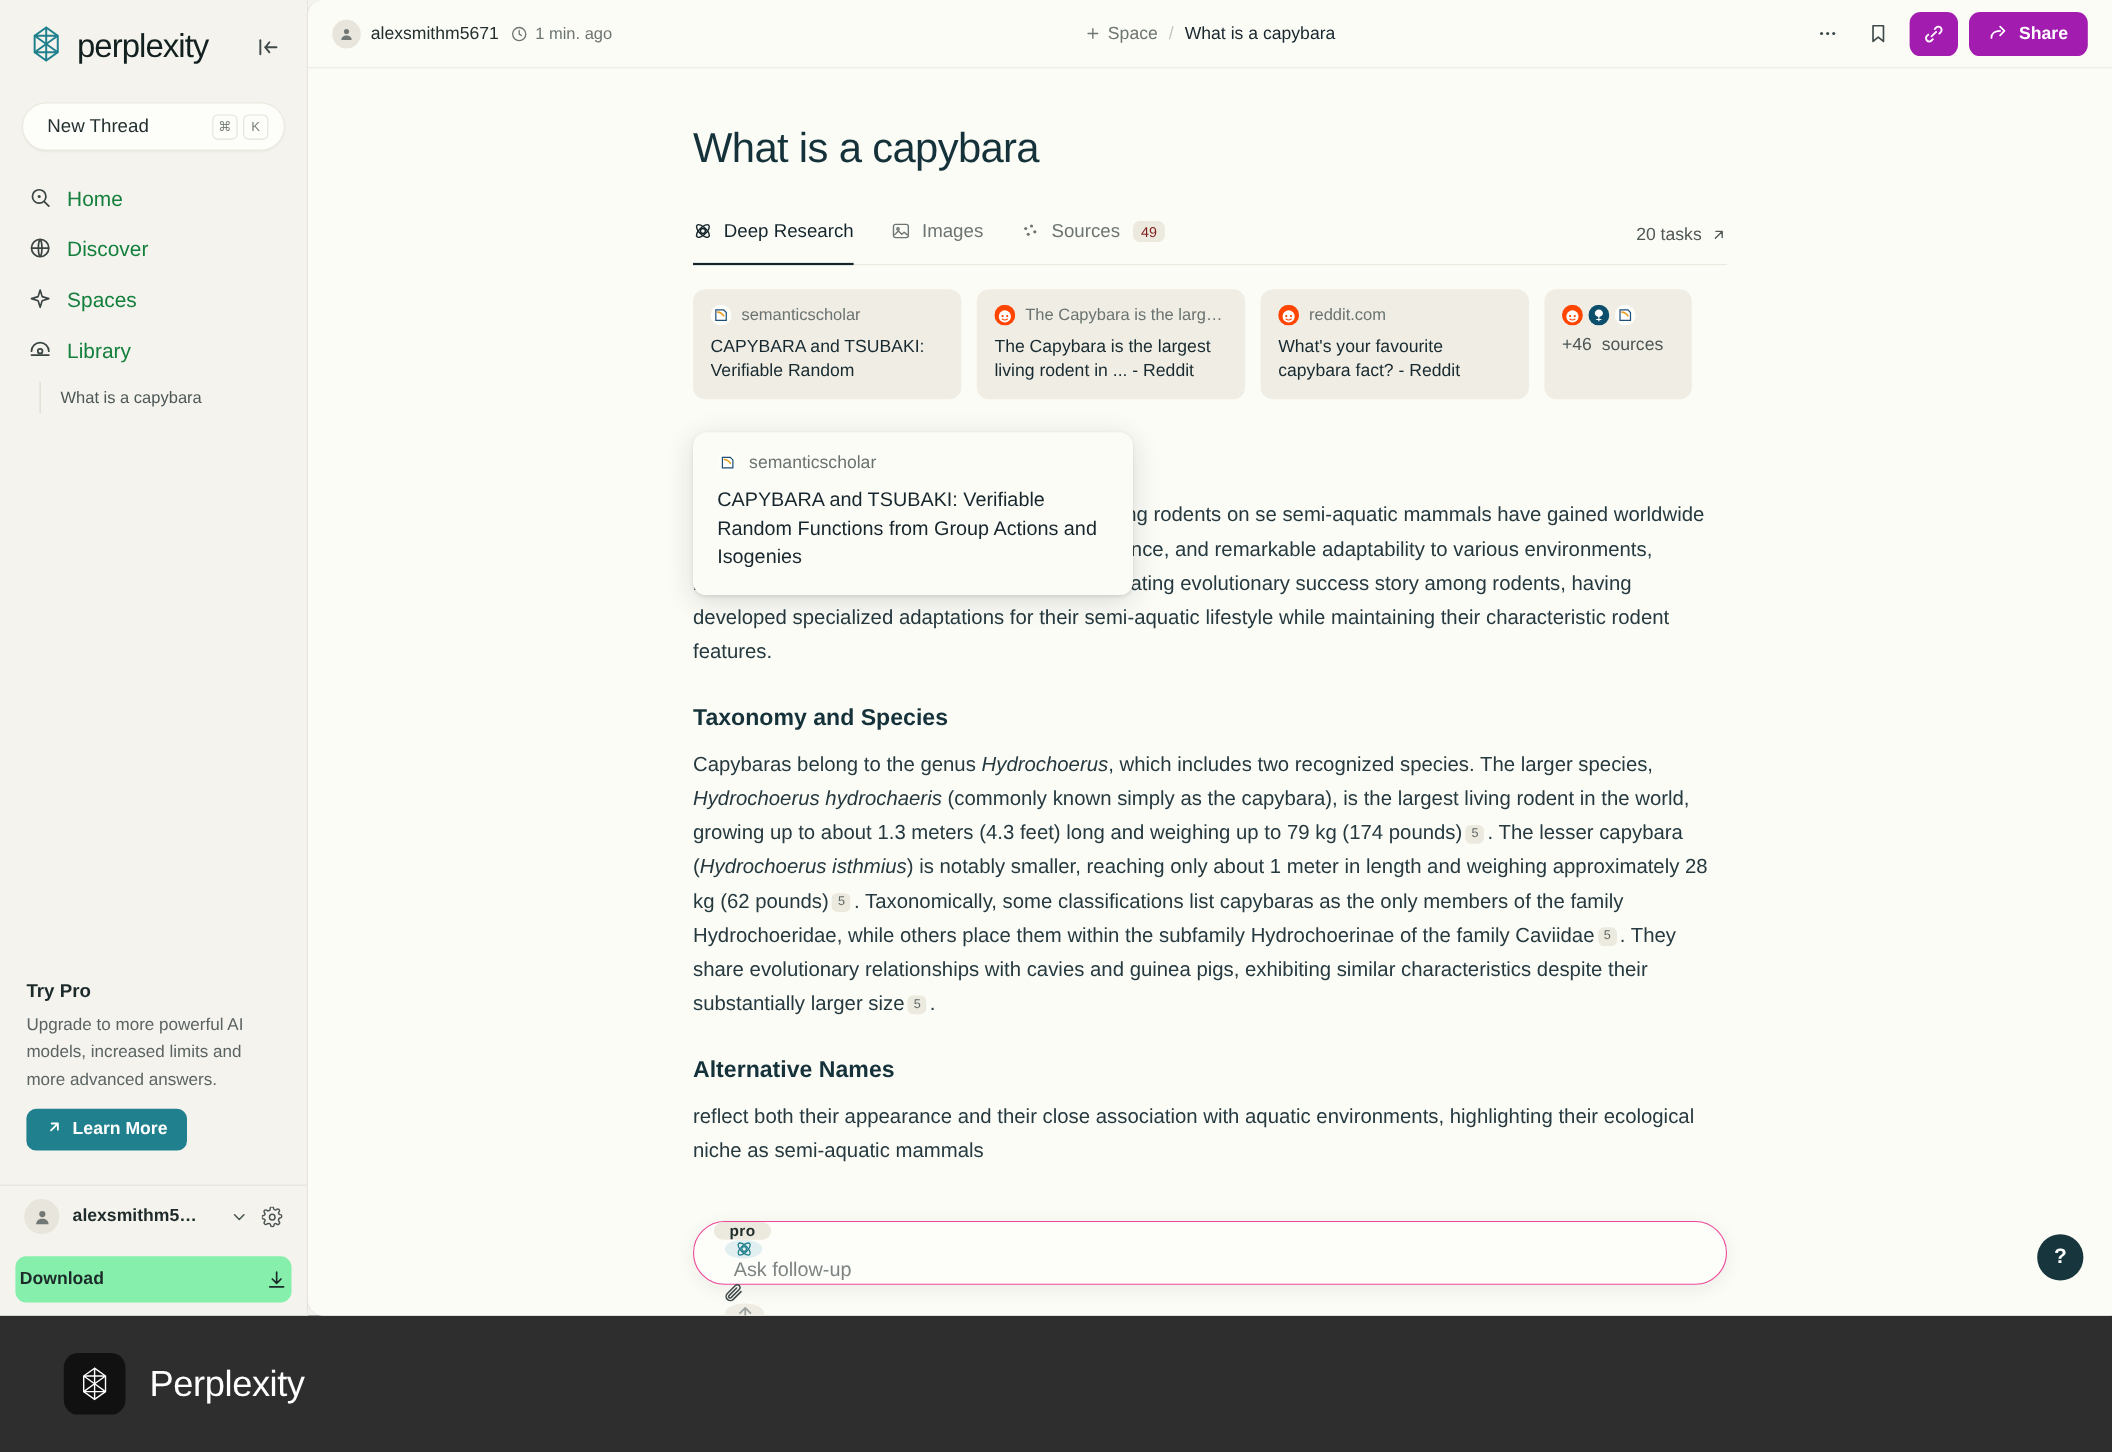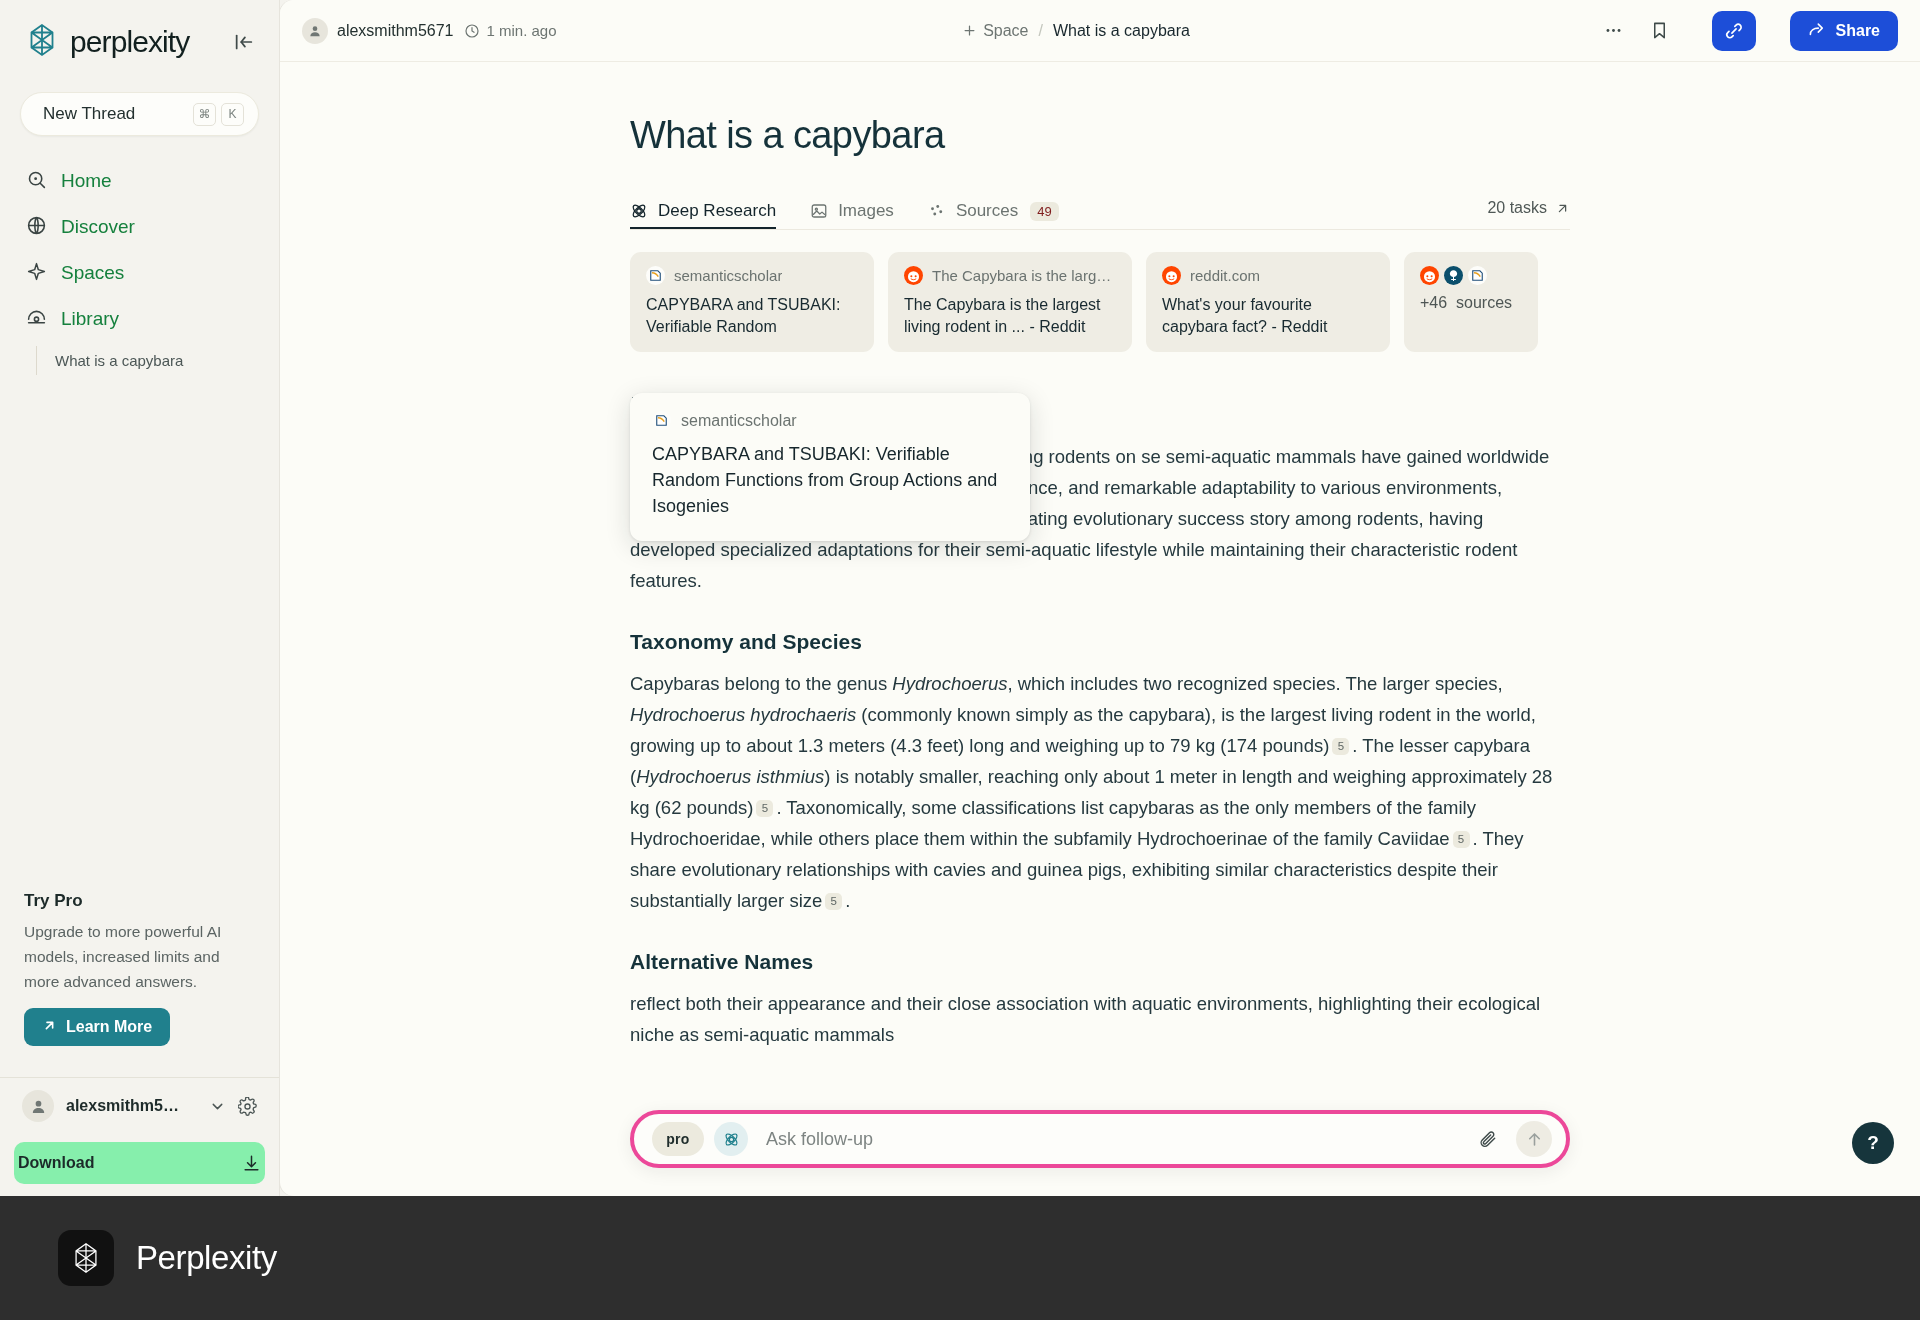--- a/index.html
+++ b/index.html
@@ -96,35 +96,35 @@
   .tb-center { flex: 1; display: flex; align-items: center; justify-content: center; gap: 10px; }
   .tb-space { display: flex; align-items: center; gap: 6px; color: #6d7572; font-size: 16px; cursor: pointer; }
   .tb-slash { color: #c3c6bd; font-size: 16px; }
   .tb-crumb { font-size: 16px; color: #18272d; font-weight: 500; cursor: pointer; }
   .tb-right { display: flex; align-items: center; gap: 10px; }
   .icon-btn {
     width: 36px; height: 36px; display: flex; align-items: center; justify-content: center;
     color: #3e4a49; cursor: pointer; border-radius: 8px; background: none; border: none;
   }
   .btn-teal {
-    background: #1d4ed8; color: #fff; border: none; border-radius: 10px;
+    background: #a21caf; color: #fff; border: none; border-radius: 10px;
     height: 40px; display: flex; align-items: center; justify-content: center;
-    cursor: pointer; padding: 0 12px; margin-left: 24px;
+    cursor: pointer; padding: 0 12px;
   }
   .btn-share { gap: 9px; padding: 0 18px; font-size: 16px; font-weight: 700; }
 
   .scroll-area { flex: 1; overflow: hidden; position: relative; }
   .content { width: 940px; margin: 0 auto; padding: 52px 0 0 0; position: relative; }
 
   .page-title { font-size: 38px; font-weight: 400; letter-spacing: -0.6px; color: #15323a; margin-bottom: 42px; }
 
   .tabs-row { display: flex; align-items: center; justify-content: space-between; border-bottom: 1px solid #ece9df; }
   .tabs { display: flex; align-items: flex-end; gap: 34px; }
   .tab {
-    display: flex; align-items: center; gap: 10px; padding-bottom: 6px;
+    display: flex; align-items: center; gap: 10px; padding-bottom: 19px;
     font-size: 17px; color: #6c7471; cursor: pointer; border-bottom: 2px solid transparent;
     position: relative; top: 1px;
   }
   .tab.active { color: #13242b; border-bottom-color: #13242b; font-weight: 500; }
   .tab-badge {
     background: #eceade; color: #7f1d1d; border-radius: 6px; font-size: 13px;
     padding: 2px 7px; margin-left: 2px;
   }
   .tasks-link { display: flex; align-items: center; gap: 8px; color: #4f5856; font-size: 16px; cursor: pointer; padding-bottom: 12px; }
 
@@ -162,23 +162,23 @@
     box-shadow: 0 6px 26px rgba(20,25,25,.14), 0 1px 3px rgba(20,25,25,.10);
     z-index: 40;
   }
   .pop-head { display: flex; align-items: center; gap: 10px; margin-bottom: 11px; }
   .pop-domain { font-size: 16px; color: #6b7370; }
   .pop-title { font-size: 18px; line-height: 26px; color: #16262c; font-weight: 500; }
 
   
   .composer {
     position: absolute; left: 50%; transform: translateX(-50%); bottom: 28px;
-    width: 940px; height: 58px; background: #fdfdfa; border: 4px solid #ec4899;
-    border-radius: 29px; display: flex; align-items: center; padding: 0 14px 0 18px;
-    box-shadow: 0 4px 18px rgba(25,30,30,.07); z-index: 30;
+    width: 940px; height: 58px; background: #fdfdfa; border: 1px solid #ec4899;
+    border-radius: 29px; display: flex; align-items: flex-start; padding: 0 14px 0 18px;
+    box-shadow: 0 4px 18px rgba(25,30,30,.07); z-index: 30; flex-direction: column;
   }
   .pro-pill {
     height: 34px; min-width: 52px; background: #eceade; border-radius: 17px;
     display: flex; align-items: center; justify-content: center; cursor: pointer;
     font-size: 14px; font-weight: 700; color: #1f2d2c; letter-spacing: .3px;
   }
   .model-pill {
     width: 34px; height: 34px; border-radius: 50%; background: #e2eff0;
     display: flex; align-items: center; justify-content: center; margin-left: 10px;
     color: #20808d; cursor: pointer;

